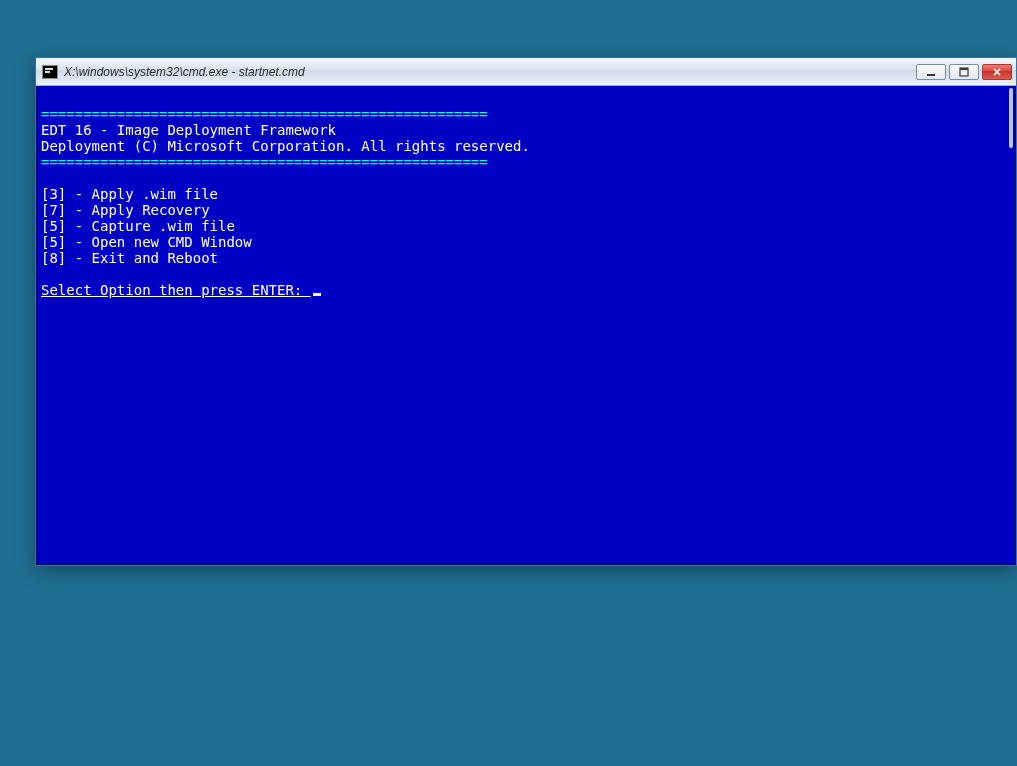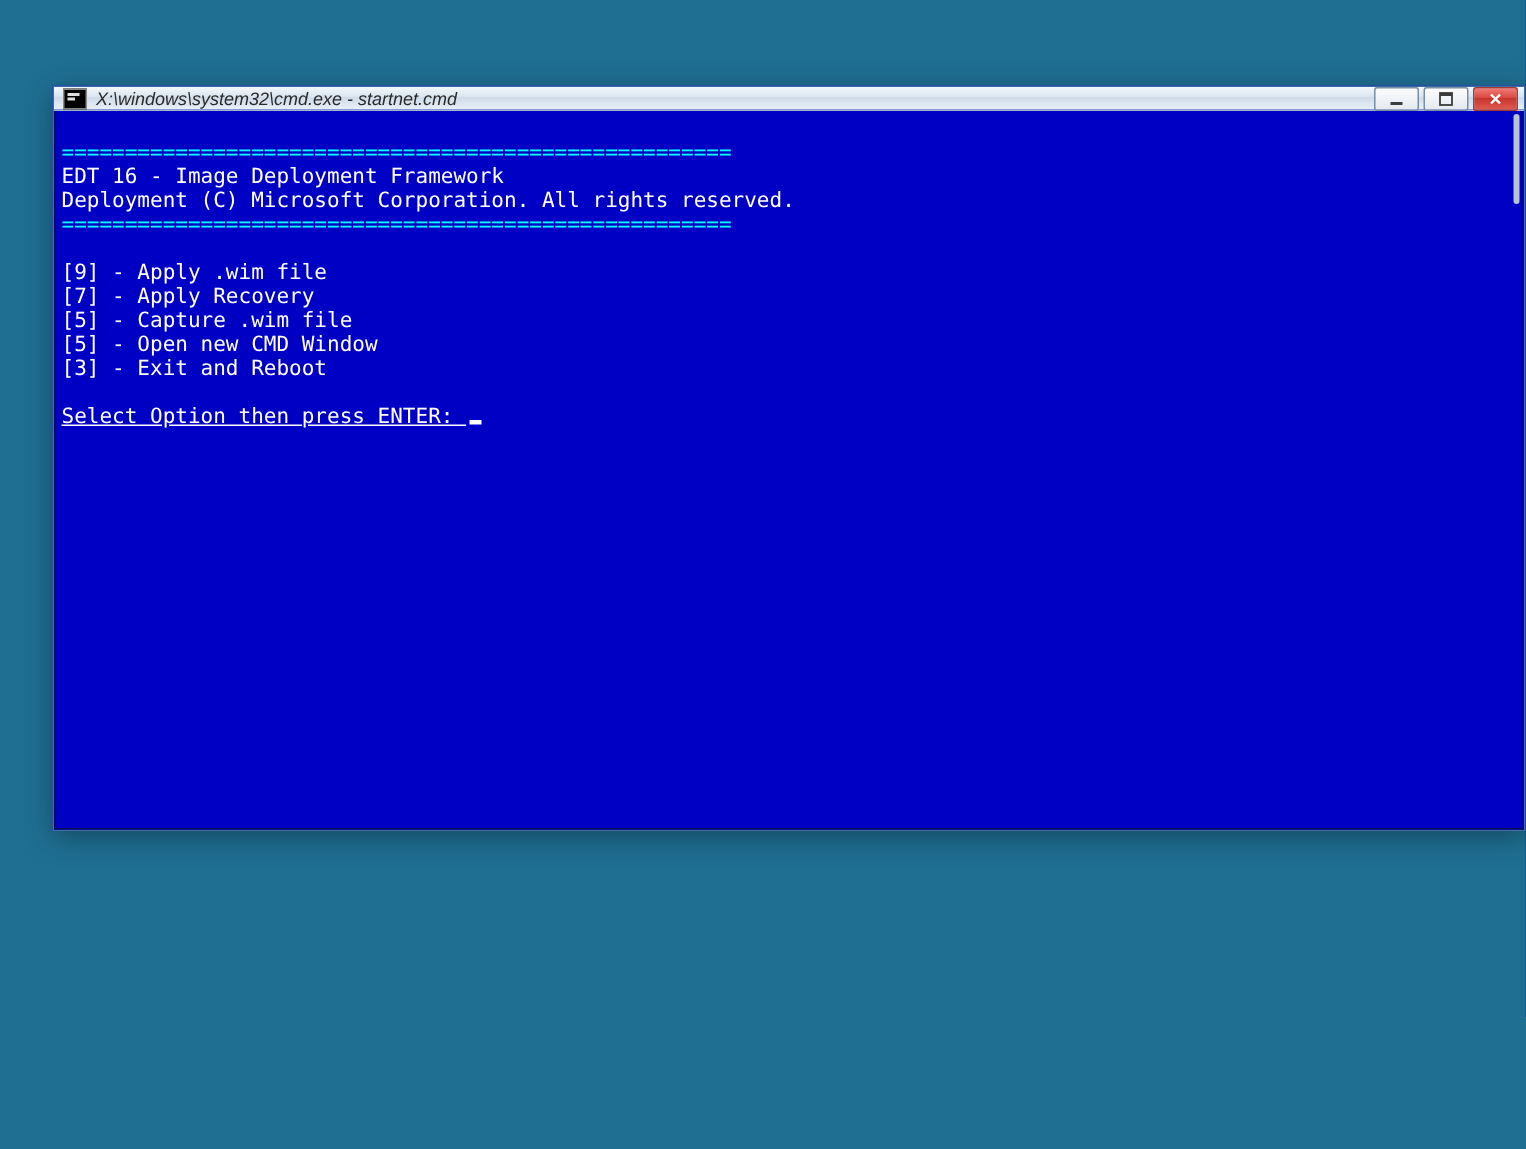--- a/index.html
+++ b/index.html
@@ -15,21 +15,21 @@
     position: absolute;
     left: 35px;
     top: 57px;
     width: 982px; 
     box-sizing: border-box;
     background: #0000c4;
     border: 1px solid #3a6ea5;
     box-shadow: 0 4px 18px rgba(0,0,0,0.35);
   }
   .titlebar {
-    height: 16px;
+    height: 28px;
     background: linear-gradient(to bottom,#f3f7fb 0%,#d9e4ef 45%,#cfdbe9 46%,#e8eff7 100%);
     border-bottom: 1px solid #9fb6cc;
     display: flex;
     align-items: center;
     padding: 0 4px 0 6px;
     box-sizing: border-box;
   }
   .titlebar .app-icon {
     width: 14px;
     height: 12px;
@@ -155,23 +155,23 @@
       </div>
     </div>
   </div>
   <div class="client-wrap">
     <div class="client">
 <span class="output-line sep">=====================================================</span>
 <span class="output-line">EDT 16 - Image Deployment Framework</span>
 <span class="output-line">Deployment (C) Microsoft Corporation. All rights reserved.</span>
 <span class="output-line sep">=====================================================</span>
 
-<span class="output-line">[9] - Apply .wim file</span>
+<span class="output-line">[3] - Apply .wim file</span>
 <span class="output-line">[7] - Apply Recovery</span>
 <span class="output-line">[5] - Capture .wim file</span>
 <span class="output-line">[5] - Open new CMD Window</span>
-<span class="output-line">[3] - Exit and Reboot</span>
+<span class="output-line">[8] - Exit and Reboot</span>
 
 <span class="prompt-line">Select Option then press ENTER: </span><span class="cursor"></span>
     </div>
     <div class="scroll-track"></div>
   </div>
 </div>
 
 </body></html>

